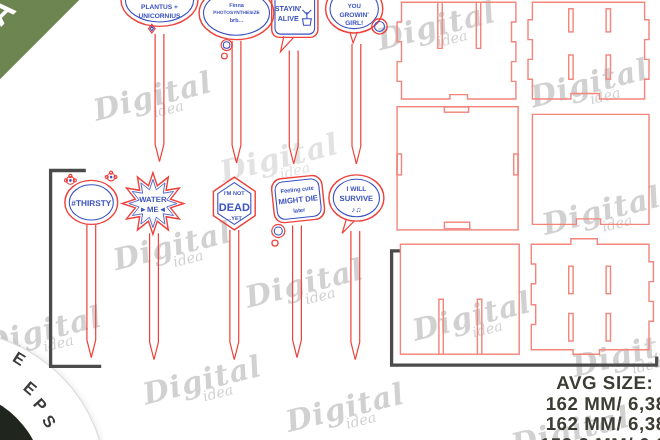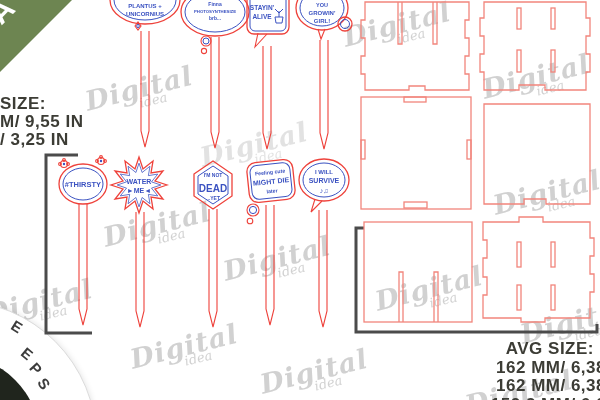--- a/index.html
+++ b/index.html
@@ -259,25 +259,20 @@
 
     <g>
       <path class="box-line" d="M483,222 L519,222 L519,217 L543,217 L543,222 L590,222 L590,238 L594,238 L594,256 L590,256 L590,274 L594,274 L594,292 L590,292 L590,318 L545,318 L545,322 L521,322 L521,318 L483,318 L483,295 L487,295 L487,277 L483,277 L483,258 L487,258 L487,240 L483,240 Z"></path>
       <rect class="box-line" x="517" y="242" width="4" height="25"></rect>
       <rect class="box-line" x="551" y="242" width="4" height="25"></rect>
       <rect class="box-line" x="517" y="285" width="4" height="25"></rect>
       <rect class="box-line" x="551" y="285" width="4" height="25"></rect>
     </g>
   </svg>
 
-  <div class="size-left">
-    <div>SIZE:</div>
-    <div>M/ 9,55 IN</div>
-    <div>/ 3,25 IN</div>
-  </div>
 
   <div class="size-right">
     <div class="sr-title">AVG SIZE:</div>
     <div>162 MM/ 6,38</div>
     <div>162 MM/ 6,38</div>
     <div>152,2 MM/ 6,0</div>
   </div>
 
   <div class="ribbon">
     <span>A</span>

